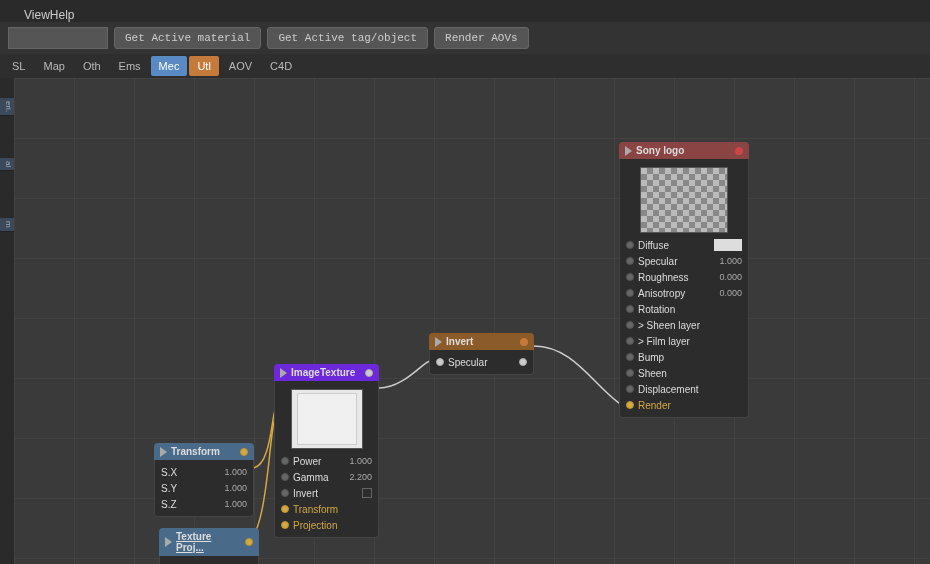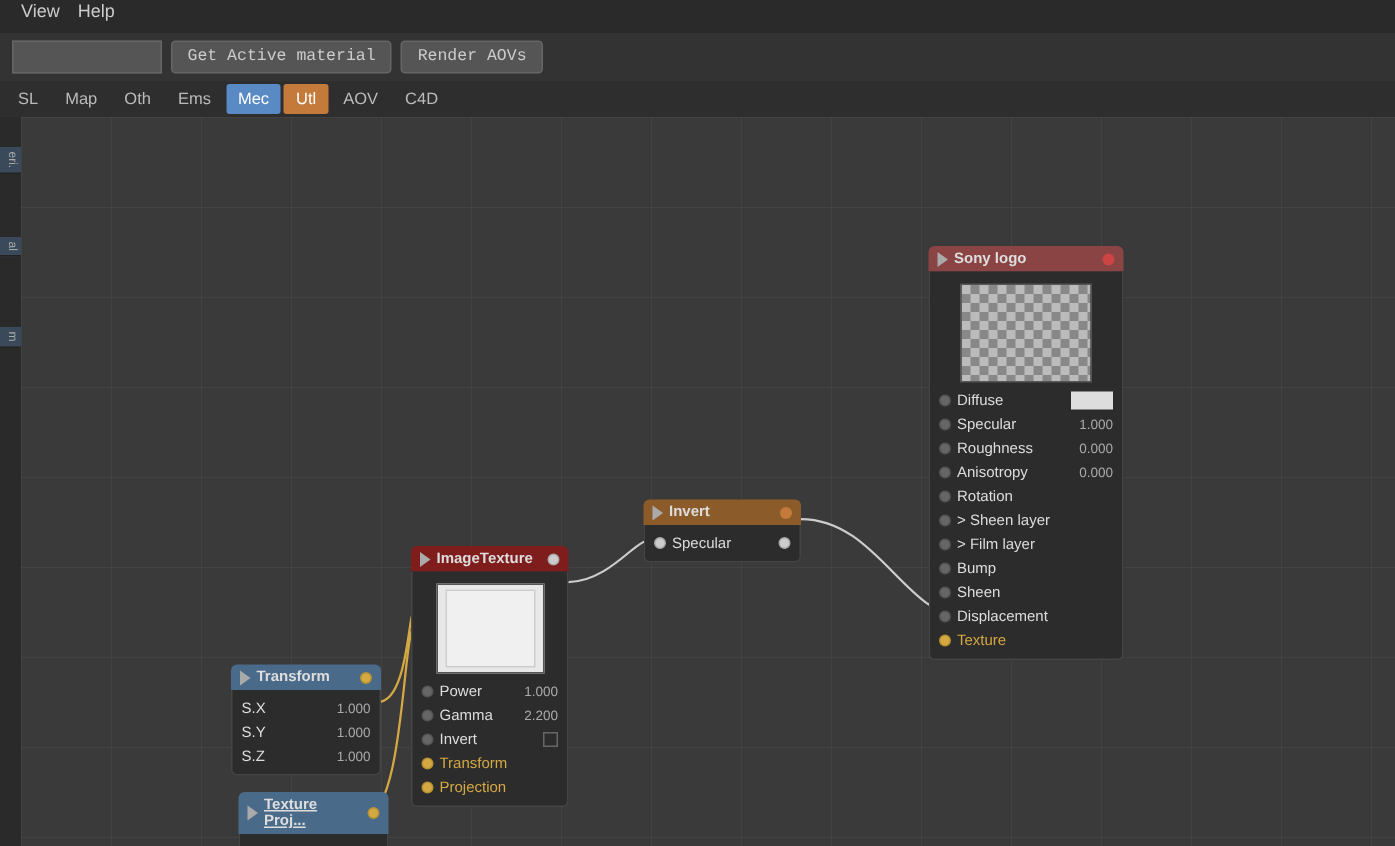--- a/index.html
+++ b/index.html
@@ -12,23 +12,22 @@
       color: #ccc;
       overflow: hidden;
       position: relative;
     }
 
     
     #menu-bar {
       height: 22px;
       background: #2a2a2a;
       display: flex;
-      align-items: flex-start;
-      padding: 0 14px;
-      gap: 12px;
+      align-items: flex-end;
+      padding: 0 24px;
     }
     .menu-item {
       color: #ccc;
       font-size: 12px;
       cursor: pointer;
     }
 
     
     #toolbar {
       height: 32px;
@@ -154,21 +153,21 @@
       border-radius: 50%;
       flex-shrink: 0;
     }
     .port-yellow { background: #d4a843; border: 1px solid #b8922e; }
     .port-white { background: #ccc; border: 1px solid #aaa; }
     .port-gray { background: #666; border: 1px solid #555; }
     .node-value { color: #aaa; margin-left: auto; font-size: 9px; }
 
     
     #node-sony {
-      top: 86px;
+      top: 64px;
       left: 605px;
       width: 130px;
     }
     #node-sony .node-header { background: #8b4444; }
     .checkerboard {
       width: 88px; height: 66px;
       background-image:
         repeating-conic-gradient(#888 0% 25%, #bbb 0% 50%);
       background-size: 12px 12px;
       margin: 4px auto;
@@ -182,21 +181,21 @@
       width: 105px;
     }
     #node-invert .node-header { background: #8b5c2a; }
 
     
     #node-image {
       top: 286px;
       left: 260px;
       width: 105px;
     }
-    #node-image .node-header { background: #7f1d1d; }
+    #node-image .node-header { background: #6d28d9; }
     .image-preview {
       width: 72px; height: 60px;
       background: #e8e8e8;
       margin: 4px auto;
       border: 1px solid #555;
       display: flex;
       align-items: center;
       justify-content: center;
     }
 
@@ -248,20 +247,21 @@
 <body>
 
 <div id="menu-bar">
   <span class="menu-item">View</span>
   <span class="menu-item">Help</span>
 </div>
 
 <div id="toolbar">
   <input class="toolbar-input" type="text" style="">
   <button class="toolbar-btn">Get Active material</button>
+  <button class="toolbar-btn">Get Active tag/object</button>
   <button class="toolbar-btn">Render AOVs</button>
 </div>
 
 <div id="tab-bar">
   <div class="tab">SL</div>
   <div class="tab">Map</div>
   <div class="tab">Oth</div>
   <div class="tab">Ems</div>
   <div class="tab active">Mec</div>
   <div class="tab active-orange">Utl</div>
@@ -337,21 +337,21 @@
         <div class="node-row">
           <div class="port port-gray"></div>
           <span>Sheen</span>
         </div>
         <div class="node-row">
           <div class="port port-gray"></div>
           <span>Displacement</span>
         </div>
         <div class="node-row">
           <div class="port port-yellow"></div>
-          <span style="color:#d4a843;">Texture</span>
+          <span style="color:#d4a843;">Render</span>
         </div>
       </div>
     </div>
 
     <div class="node" id="node-invert">
       <div class="node-header">
         <span class="collapse-triangle"></span>
         <span>Invert</span>
         <div class="dot" style="background:#c47a3a;"></div>
       </div>

